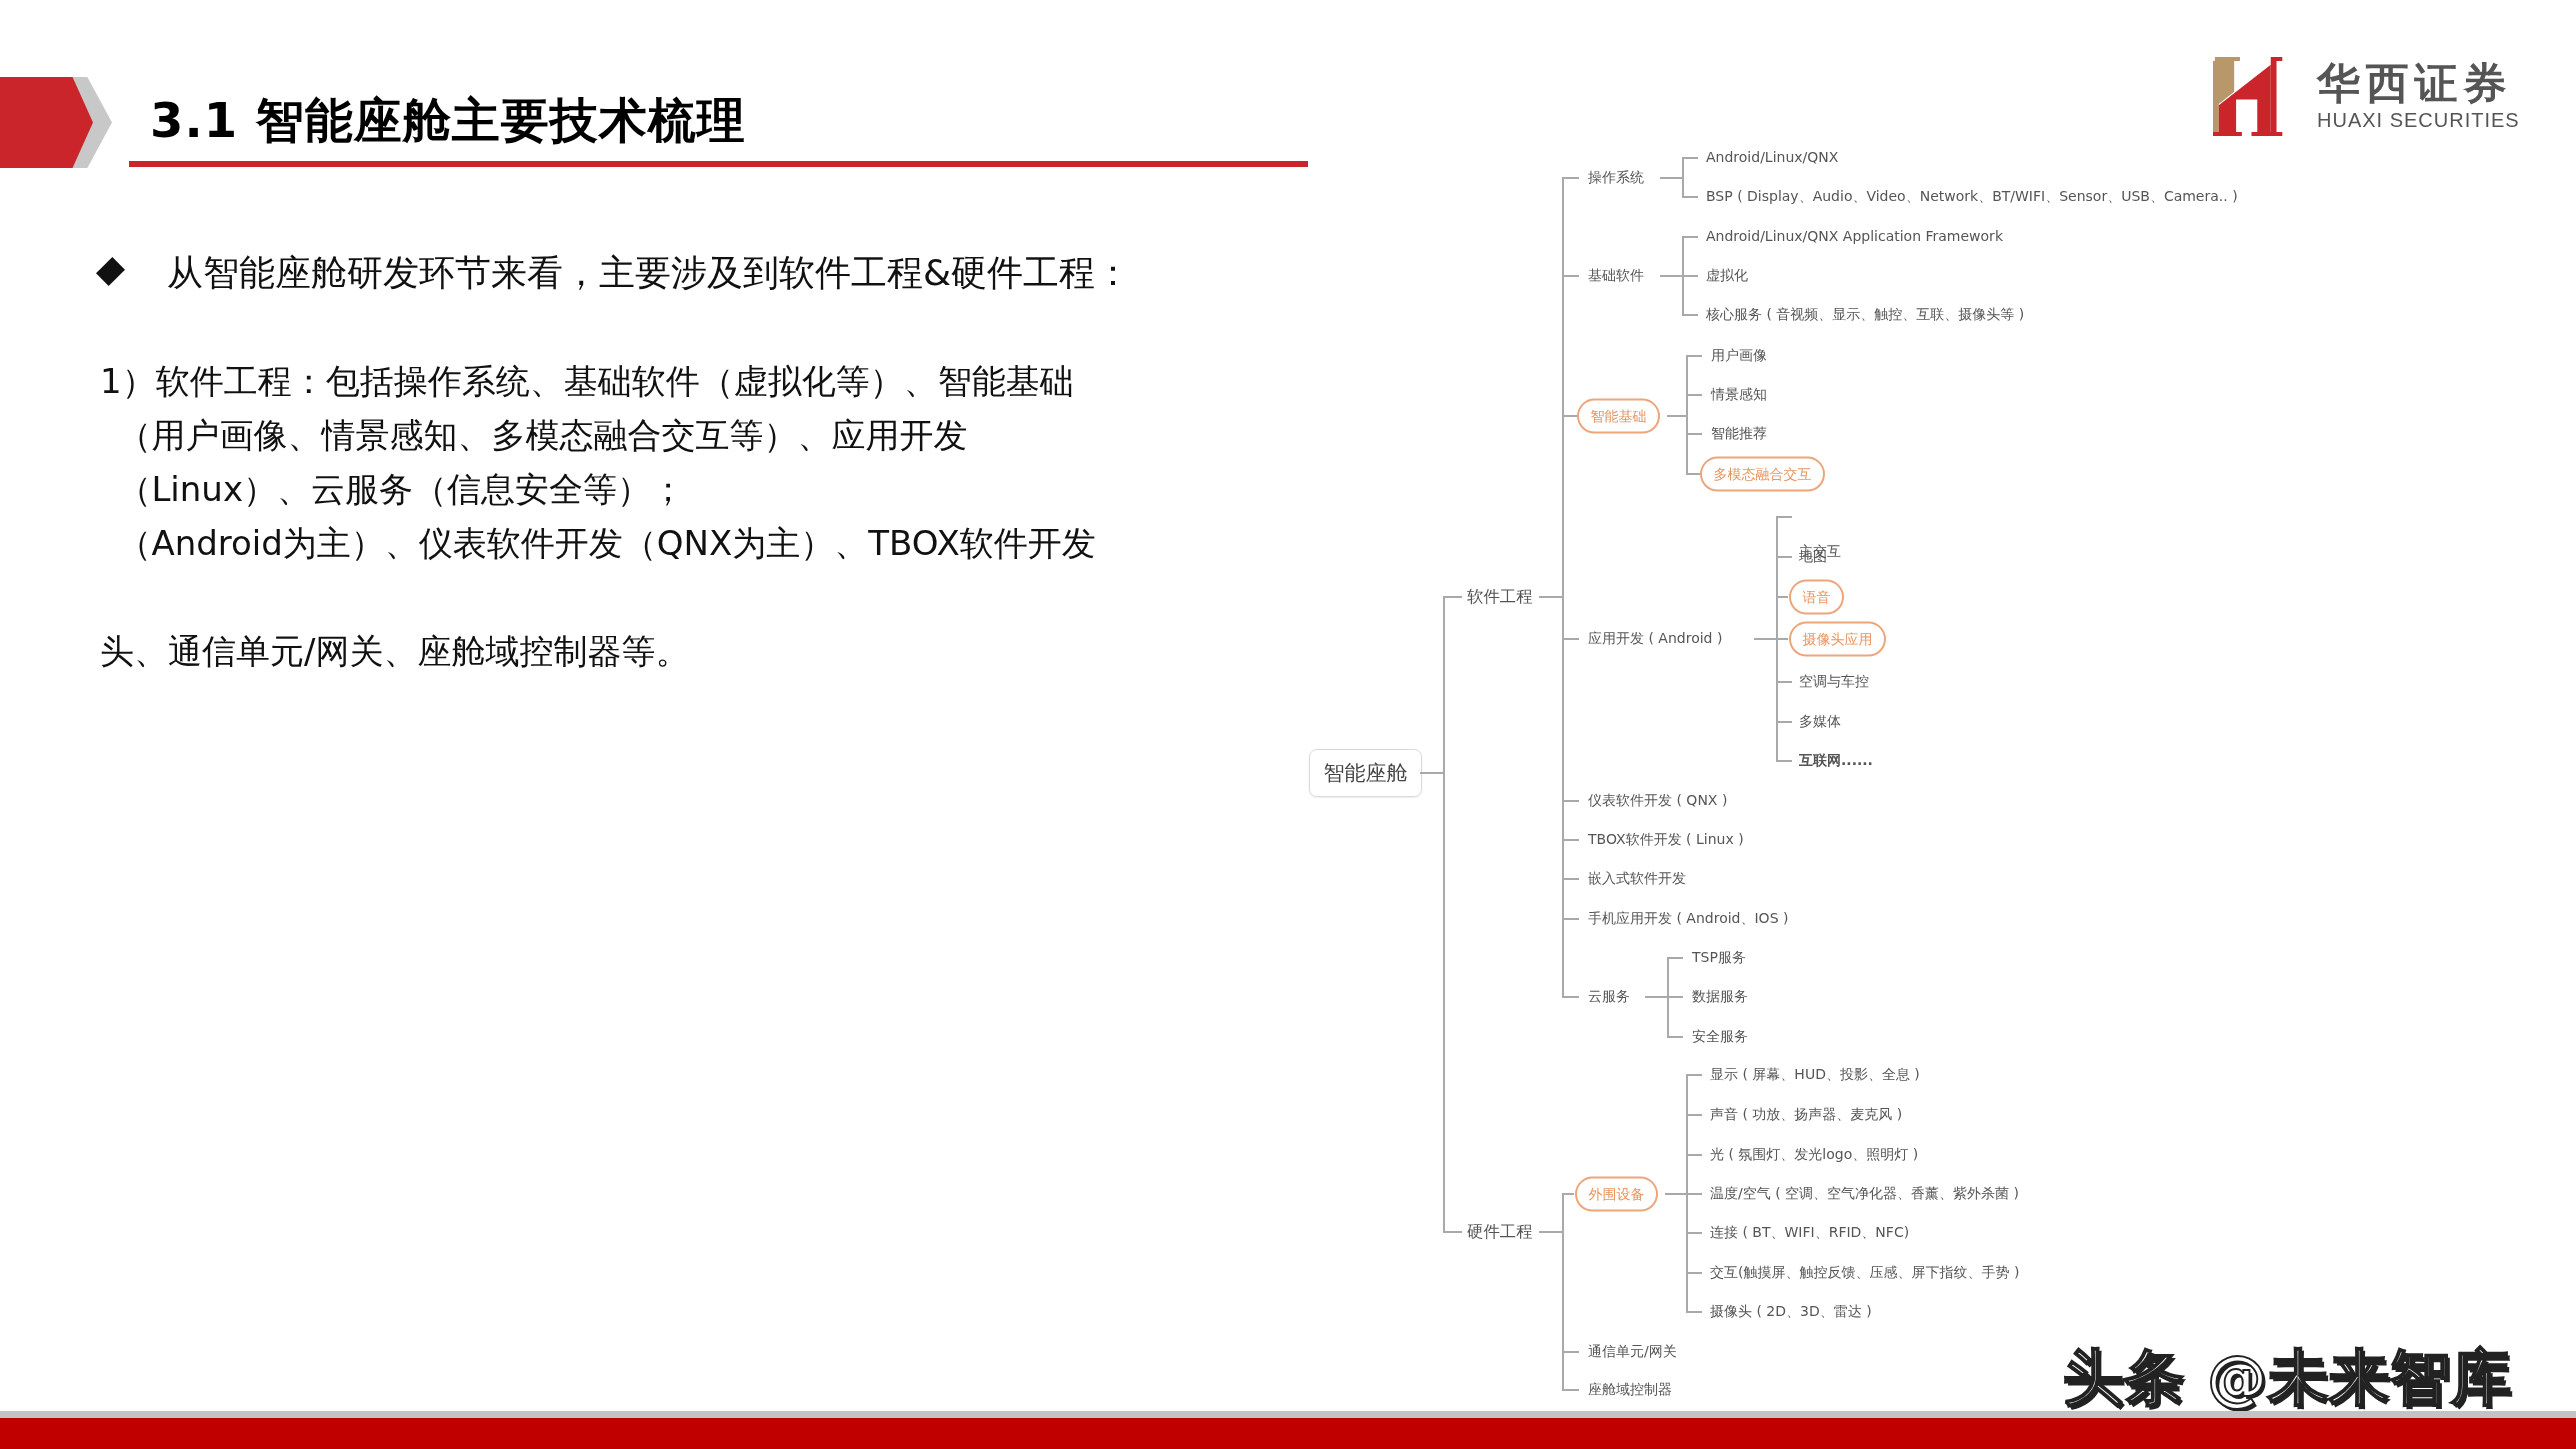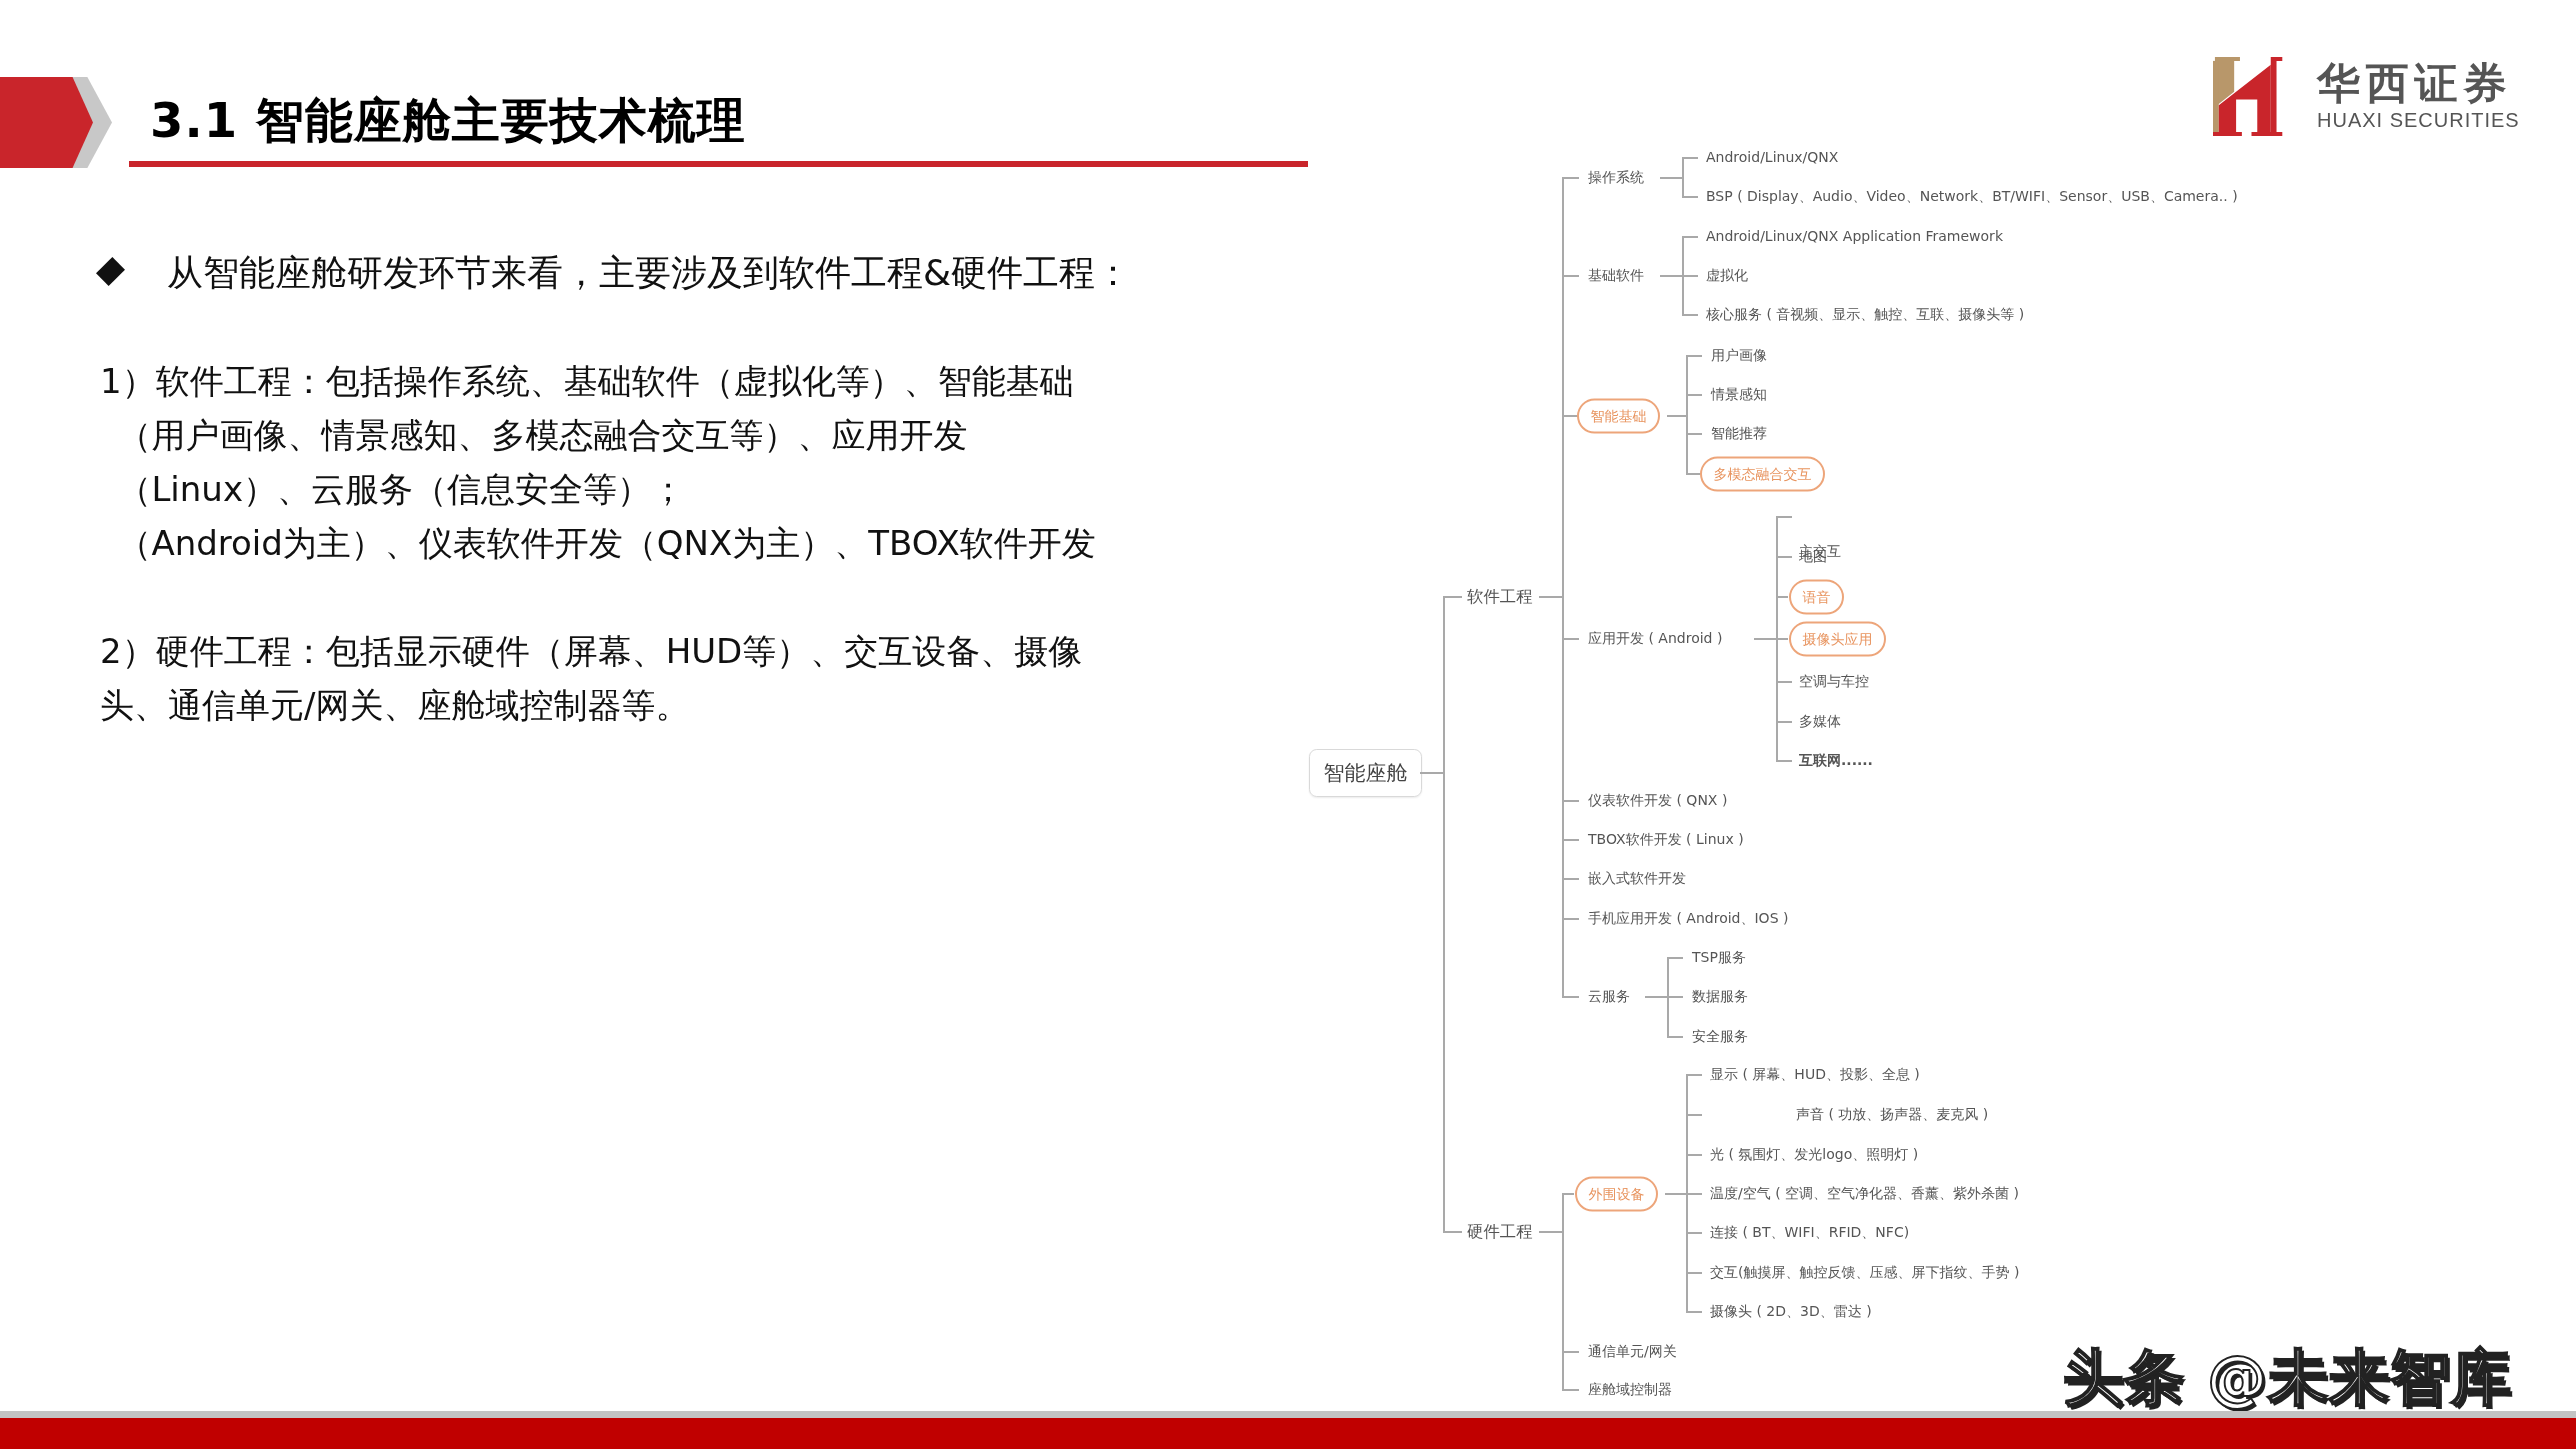--- a/index.html
+++ b/index.html
@@ -55,21 +55,20 @@
 </div>
 
 <div class="para" style="top:354px;">
   <p>1）软件工程：包括操作系统、基础软件（虚拟化等）、智能基础</p>
   <p class="indent">（用户画像、情景感知、多模态融合交互等）、应用开发</p>
   <p class="indent">（Linux）、云服务（信息安全等）；</p>
   <p class="indent">（Android为主）、仪表软件开发（QNX为主）、TBOX软件开发</p>
 </div>
 
 <div class="para" style="top:624px;">
-  <p>2）硬件工程：包括显示硬件（屏幕、HUD等）、交互设备、摄像</p>
   <p>头、通信单元/网关、座舱域控制器等。</p>
 </div>
 
 <div>
 
   <div class="root">
       <span>智能座舱</span>
     </div>
   <div class="mm-line" style="left:1420px;top:772px;width:23px;height:1.9px;"></div>
 
@@ -165,21 +164,21 @@
   <div class="mm-line" style="left:1665px;top:1193px;width:22px;height:1.9px;"></div>
   <div class="mm-line" style="left:1686px;top:1074px;width:1.9px;height:237px;"></div>
   <div class="mm-line" style="left:1686px;top:1074px;width:15.5px;height:1.9px;"></div>
   <div class="mm-line" style="left:1686px;top:1114px;width:15.5px;height:1.9px;"></div>
   <div class="mm-line" style="left:1686px;top:1154px;width:15.5px;height:1.9px;"></div>
   <div class="mm-line" style="left:1686px;top:1193px;width:15.5px;height:1.9px;"></div>
   <div class="mm-line" style="left:1686px;top:1232px;width:15.5px;height:1.9px;"></div>
   <div class="mm-line" style="left:1686px;top:1272px;width:15.5px;height:1.9px;"></div>
   <div class="mm-line" style="left:1686px;top:1311px;width:15.5px;height:1.9px;"></div>
   <div class="node" style="left:1710px;top:1075px;">显示 ( 屏幕、HUD、投影、全息 )</div>
-  <div class="node" style="left:1796px;top:1115px;">声音 ( 功放、扬声器、麦克风 )</div>
+  <div class="node" style="left:1710px;top:1115px;">声音 ( 功放、扬声器、麦克风 )</div>
   <div class="node" style="left:1710px;top:1155px;">光 ( 氛围灯、发光logo、照明灯 )</div>
   <div class="node" style="left:1710px;top:1194px;">温度/空气 ( 空调、空气净化器、香薰、紫外杀菌 )</div>
   <div class="node" style="left:1710px;top:1233px;">连接 ( BT、WIFI、RFID、NFC)</div>
   <div class="node" style="left:1710px;top:1273px;">交互(触摸屏、触控反馈、压感、屏下指纹、手势 )</div>
   <div class="node" style="left:1710px;top:1312px;">摄像头 ( 2D、3D、雷达 )</div>
 
   <div class="node" style="left:1588px;top:1352px;">通信单元/网关</div>
   <div class="node" style="left:1588px;top:1390px;">座舱域控制器</div>
 </div>
 

